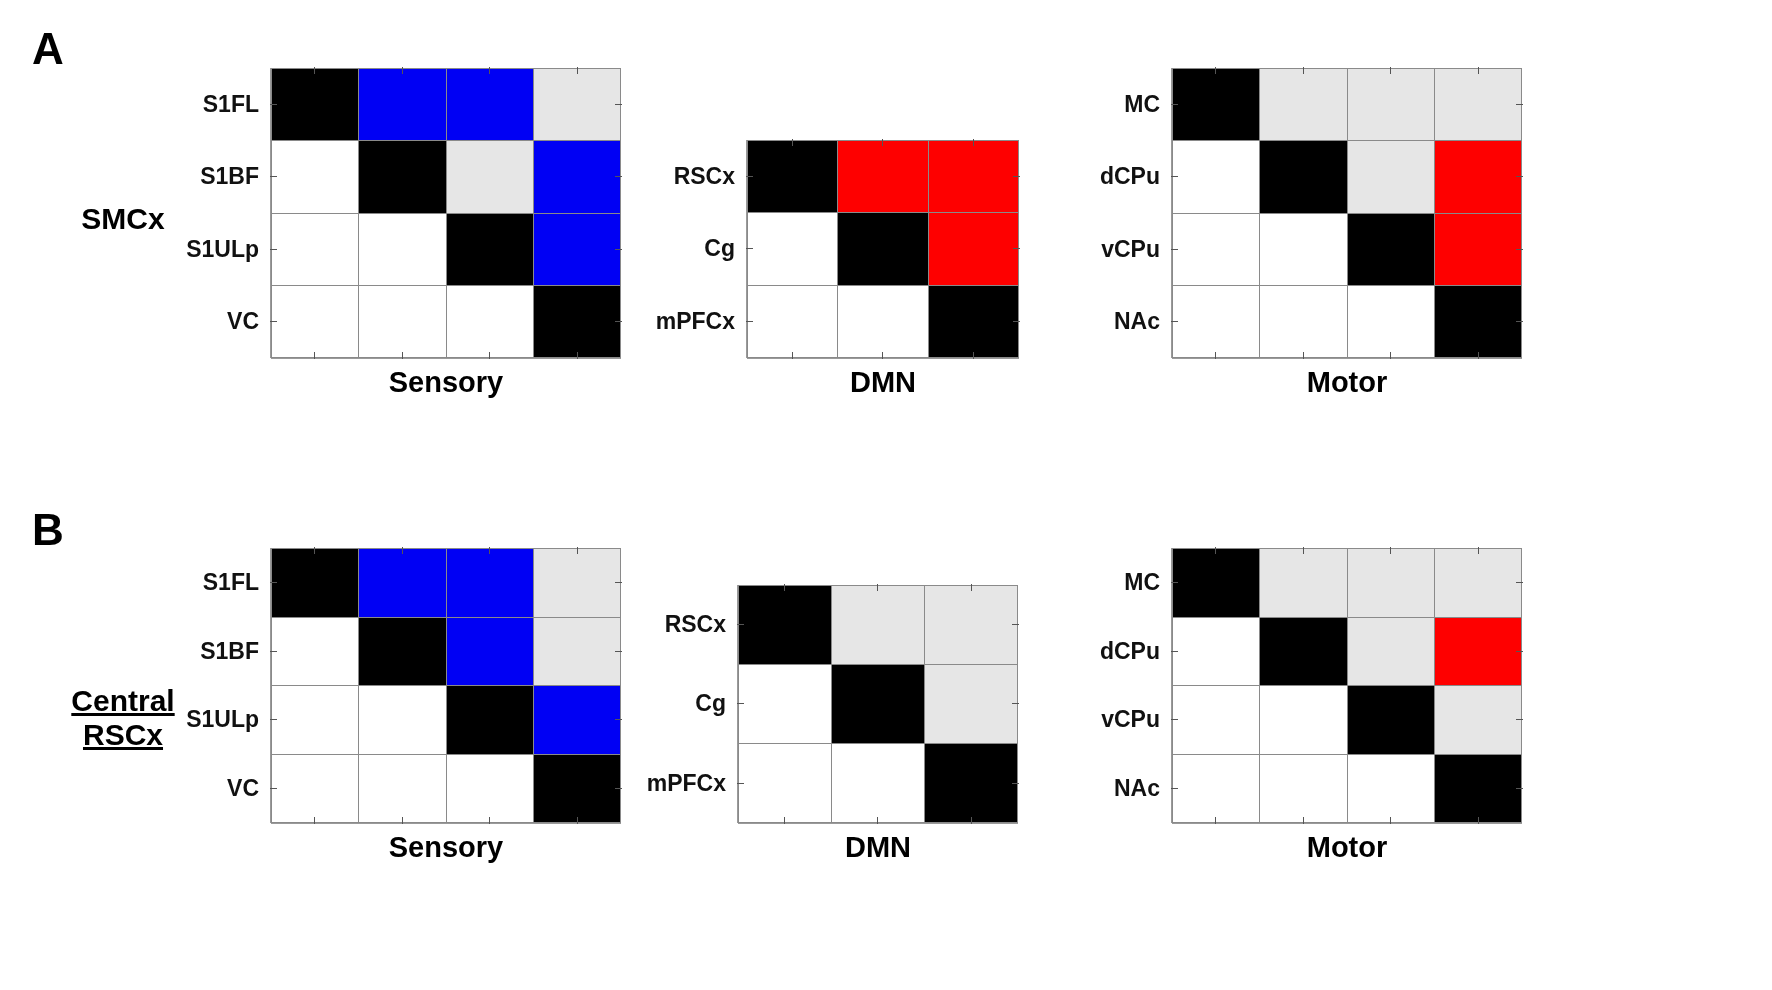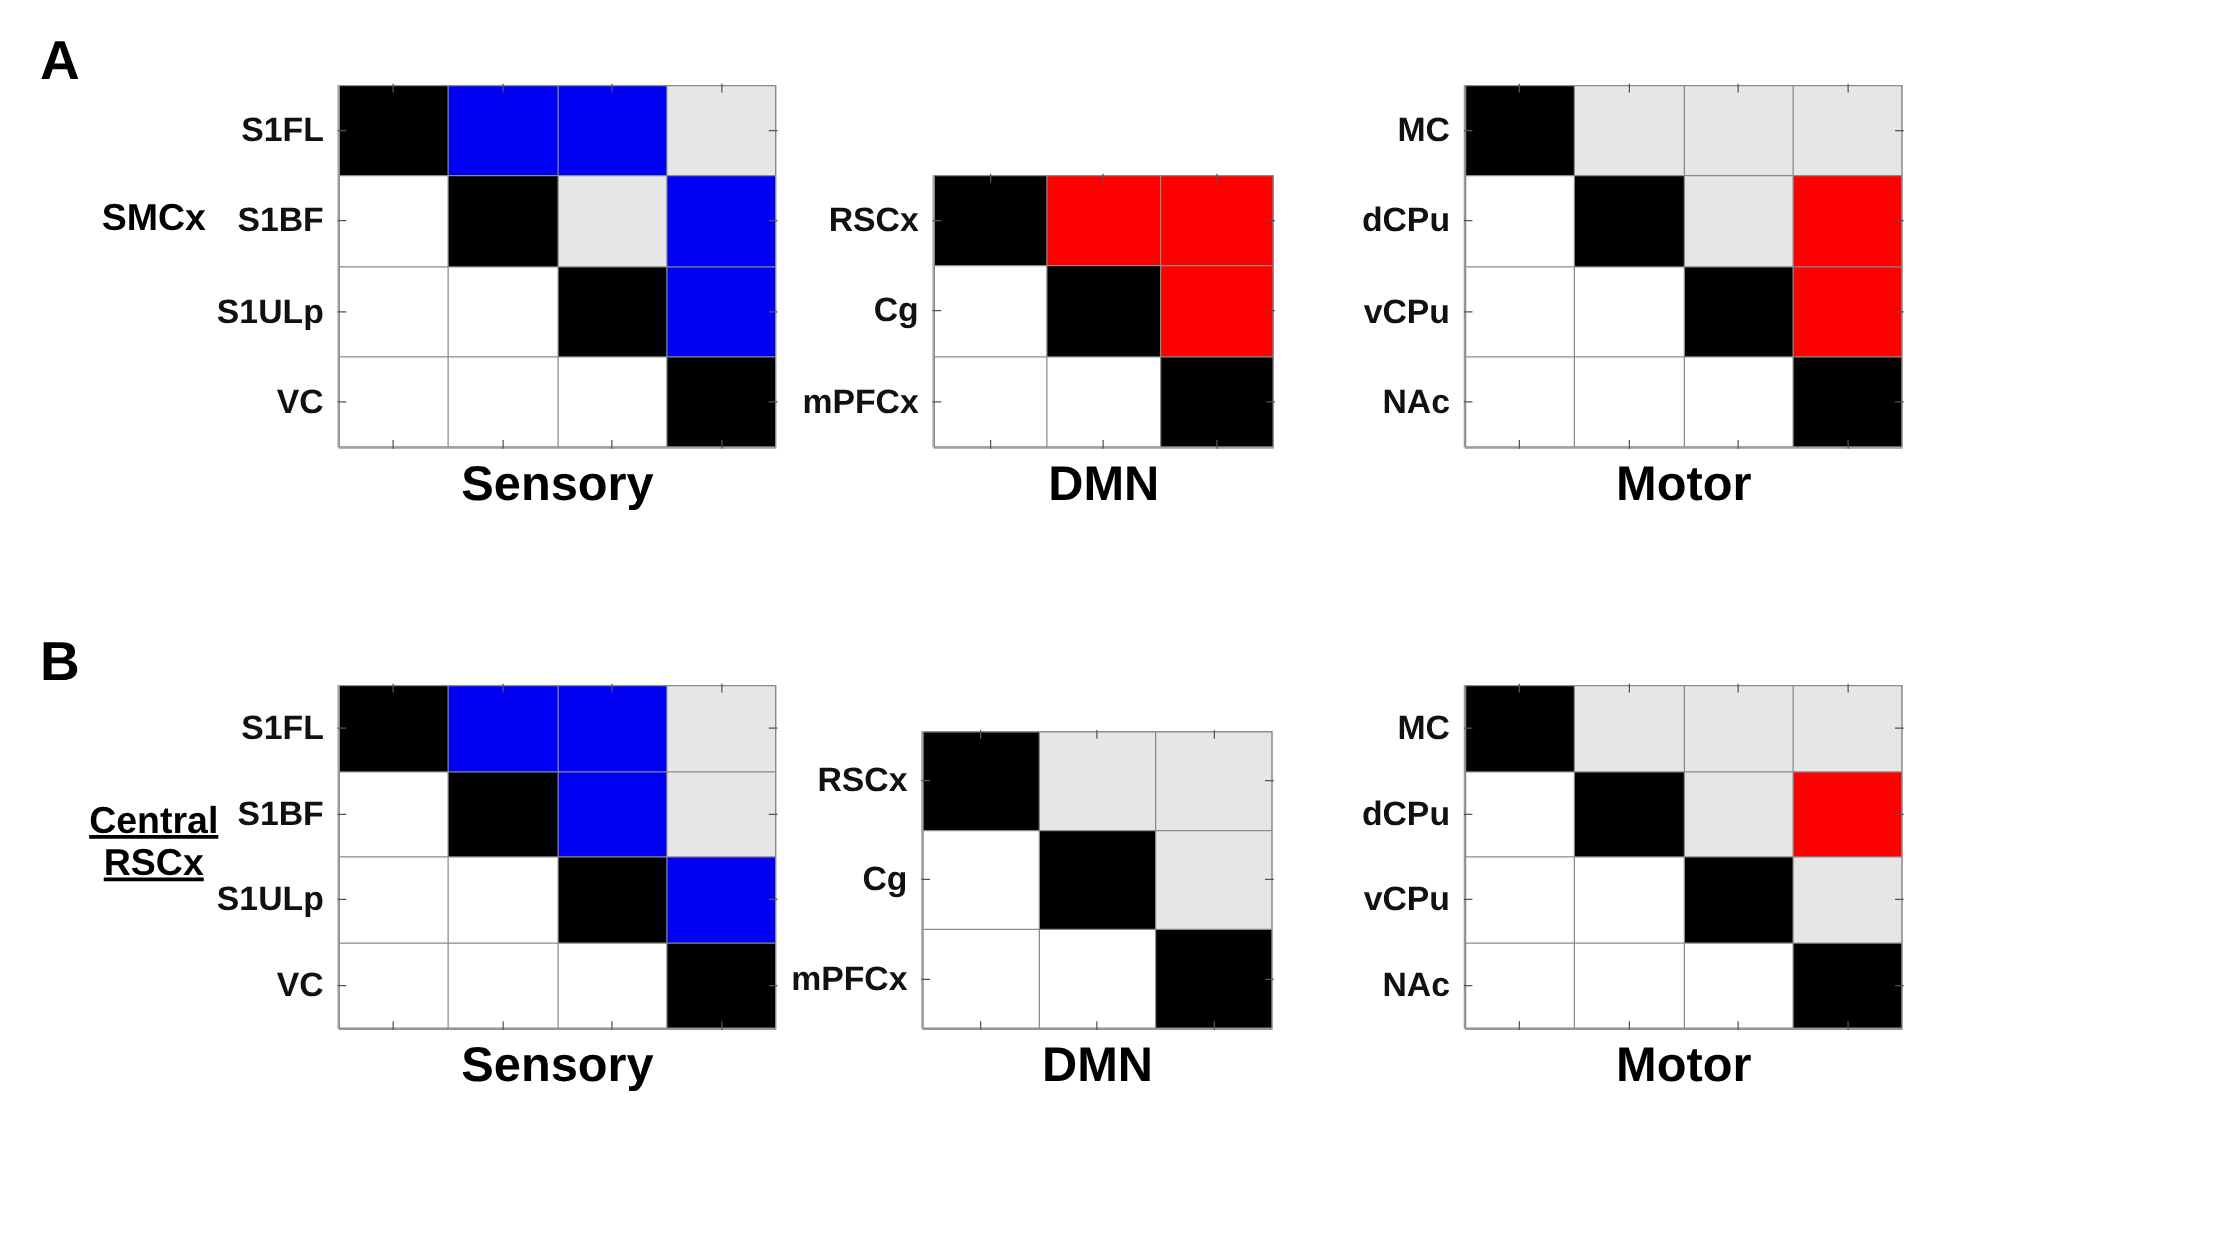--- a/index.html
+++ b/index.html
@@ -1,24 +1,24 @@
 <!DOCTYPE html>
 <html><head>
 <meta charset="utf-8">
 <style>
   html,body{margin:0;padding:0;background:#ffffff;}
   body{width:1772px;height:990px;position:relative;font-family:"Liberation Sans",sans-serif;overflow:hidden;}
 
   .panel-letter{position:absolute;font-size:44px;font-weight:bold;color:#000;}
-  .row-title{position:absolute;font-size:30px;font-weight:bold;color:#000;text-align:center;line-height:1.12;}
+  .row-title{position:absolute;font-size:30px;font-weight:bold;color:#000;text-align:center;line-height:1.12;margin-top:44px;}
 
   .matrix-block{position:absolute;}
   .ylabels{position:absolute;right:100%;top:0;height:100%;display:flex;flex-direction:column;
            justify-content:space-around;align-items:flex-end;padding-right:12px;box-sizing:border-box;}
-  .ylabel{font-size:27px;font-weight:bold;color:#111;white-space:nowrap;line-height:1;}
+  .ylabel{font-size:23px;font-weight:bold;color:#111;white-space:nowrap;line-height:1;}
 
   .grid{position:absolute;inset:0;display:grid;background:#8a8a8a;gap:1px;
         border:1px solid #8a8a8a;box-sizing:content-box;}
   .cell{background:#ffffff;}
   .cell.k{background:#000000;}
   .cell.g{background:#e6e6e6;}
   .cell.b{background:#0000f4;}
   .cell.r{background:#fe0000;}
   .cell.w{background:#ffffff;}
 
@@ -26,21 +26,21 @@
   .ticks-top{left:0;right:0;top:-1px;height:7px;display:flex;justify-content:space-around;}
   .ticks-bottom{left:0;right:0;bottom:-1px;height:7px;display:flex;justify-content:space-around;}
   .ticks-left{top:0;bottom:0;left:-1px;width:7px;display:flex;flex-direction:column;justify-content:space-around;}
   .ticks-right{top:0;bottom:0;right:-1px;width:7px;display:flex;flex-direction:column;justify-content:space-around;}
   .ticks-top i,.ticks-bottom i{width:1px;height:7px;background:#555;display:block;}
   .ticks-left i,.ticks-right i{height:1px;width:7px;background:#555;display:block;}
 
   .axis-line-l{position:absolute;left:-1px;top:0;bottom:0;width:1px;background:#9a9a9a;}
   .axis-line-b{position:absolute;left:0;right:0;bottom:-1px;height:1px;background:#9a9a9a;}
 
-  .colcaption{position:absolute;font-size:39px;font-weight:bold;color:#000;text-align:center;width:100%;}
+  .colcaption{position:absolute;font-size:29px;font-weight:bold;color:#000;text-align:center;width:100%;}
 </style>
 </head>
 <body>
 
 <div id="root">
     <div class="panel-letter" style="left: 32px; top: 24px;">A</div>
     <div class="row-title" style="left: 48px; top: 158px; width: 150px;">SMCx</div>
     <div class="matrix-block" style="left: 271px; top: 68px; width: 350px; height: 290px;">
       <div class="ylabels">
         <span class="ylabel">S1FL</span>

